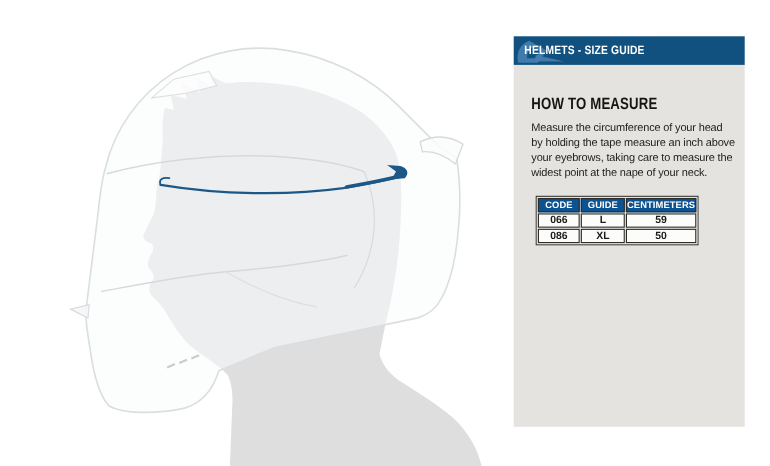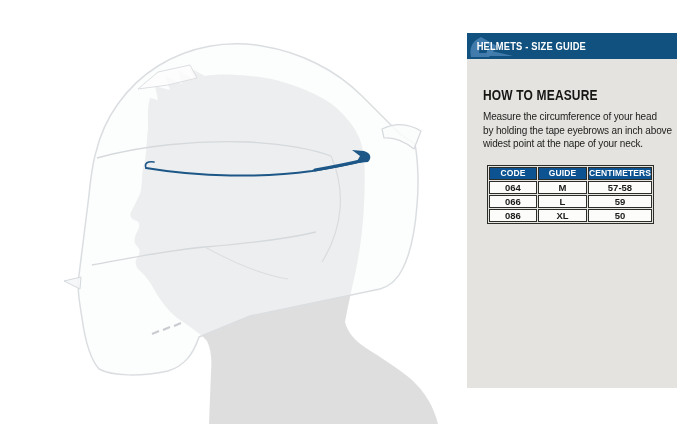--- a/index.html
+++ b/index.html
@@ -27,21 +27,21 @@
   .panel-body {
     background:#e4e3e0; height:329px; padding:27px 14px 0 16px;
   }
   .htm-heading {
     color:#151513; font-weight:bold; font-size:15px; letter-spacing:.2px;
     display:inline-block; transform:scaleX(.8); transform-origin:0 50%; white-space:nowrap;
   }
   .instructions { margin-top:6px; color:#1d1d1b; font-size:10px; letter-spacing:-.15px; }
   .instructions .line { line-height:13.5px; white-space:nowrap; }
 
-  .size-table-wrap { margin-top:14px; margin-left:4px; width:167px; border:1px solid #2c2c28; background:#737373; }
+  .size-table-wrap { margin-top:14px; margin-left:4px; width:148px; border:1px solid #2c2c28; background:#737373; }
   table.size-table { border-collapse:separate; border-spacing:1px; width:100%; background:#e4e3e0; }
   table.size-table th, table.size-table td {
     border:1px solid #2c2c28; text-align:center; vertical-align:middle;
     height:12px; line-height:11px; padding:0;
   }
   table.size-table th {
     background:#0d5391; color:#ffffff; font-weight:bold; font-size:8.5px; letter-spacing:.1px;
   }
   table.size-table td {
     background:#fcfcfa; color:#1b1b19; font-weight:bold; font-size:9.5px;
@@ -129,45 +129,41 @@
         <path fill="rgba(70,127,176,0.9)" d="M19,15 L45,21 L19,21 Z"></path>
       </svg>
       <span class="panel-title">HELMETS - SIZE GUIDE</span>
     </div>
 
     <div class="panel-body">
       <span class="htm-heading">HOW TO MEASURE</span>
 
       <div class="instructions">
         <div class="line">Measure the circumference of your head</div>
-        <div class="line">by holding the tape eyebrows an inch above</div>
+        <div class="line">by holding the tape measure an inch above</div>
+        <div class="line">your eyebrows, taking care to measure the</div>
         <div class="line">widest point at the nape of your neck.</div>
       </div>
 
       <div class="size-table-wrap">
         <table class="size-table">
           <colgroup>
               <col class="col-code">
               <col class="col-size">
               <col class="col-cm">
             </colgroup>
           <thead>
             <tr>
               <th>CODE</th>
               <th>GUIDE</th>
               <th>CENTIMETERS</th>
             </tr>
           </thead>
           <tbody>
             <tr>
-              <td>064</td>
-              <td>M</td>
-              <td>57-58</td>
-            </tr>
-            <tr>
               <td>066</td>
               <td>L</td>
               <td>59</td>
             </tr>
             <tr>
               <td>086</td>
               <td>XL</td>
               <td>50</td>
             </tr>
           </tbody>

